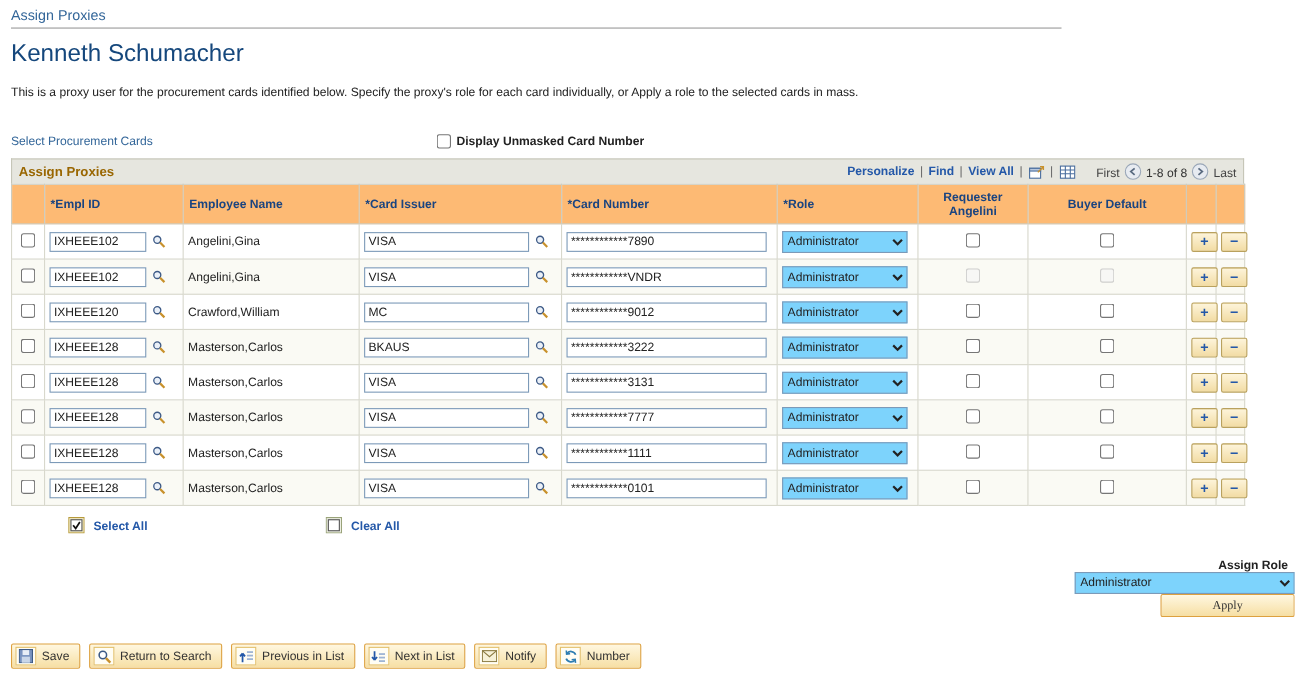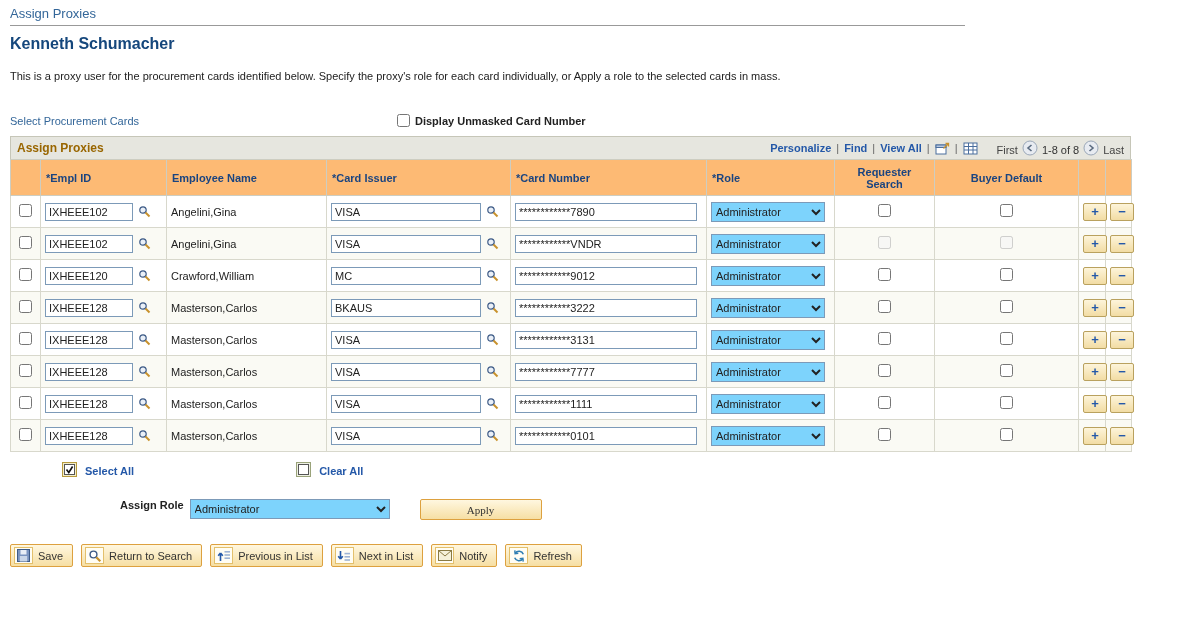--- a/index.html
+++ b/index.html
@@ -13,21 +13,21 @@
   }
   .crumb-wrap {
     margin: 6px 0 0 10px;
     width: 955px;
     border-bottom: 1px solid #999;
     padding-bottom: 4px;
   }
   .crumb { color: #336699; font-size: 13px; }
   .page-title {
     margin: 9px 0 0 10px;
-    color: #15477C; font-size: 16px; font-weight: bold;
+    color: #15477C; font-size: 22px; font-weight: normal;
   }
   .desc { margin: 17px 10px 0 10px; font-size: 11px; color: #222; }
 
   .subbar { display: flex; align-items: center; margin: 32px 0 0 10px; }
   .link { color: #336699; text-decoration: none; cursor: pointer; }
   .unmasked-label { display: flex; align-items: center; margin-left: 258px; gap: 5px; font-weight: bold; color: #222; }
 
   
   .grid-box { margin: 9px 10px 0 10px; width: 1121px; }
   .grid-bar {
@@ -92,21 +92,21 @@
     border: 1px solid #B9A15E; border-radius: 2px;
     cursor: pointer; padding: 0;
   }
 
   
   .selall-row { display: flex; align-items: center; margin: 10px 0 0 14px; padding-left: 48px; }
   .selall-item { display: flex; align-items: center; gap: 8px; cursor: pointer; }
   .selall-text { color: #2458A8; font-weight: bold; }
   .clear-item { margin-left: 162px; }
 
-  .assignrole-row { display: flex; align-items: flex-start; margin: 20px 0 0 120px; }
+  .assignrole-row { display: flex; align-items: flex-end; margin: 20px 0 0 120px; flex-direction: column; }
   .assignrole-label { font-weight: bold; margin-right: 6px; }
   .ps-select.assign { width: 200px; }
   .btn {
     font: 11px "Liberation Sans", sans-serif; color: #333;
     background: linear-gradient(#FFF7E0, #F6DFA4);
     border: 1px solid #DDA13F; border-radius: 2px;
     height: 21px; cursor: pointer;
   }
   .btn.apply { width: 122px; margin-left: 30px; font-family: Liberation Serif, serif; }
   .actions-row { display: flex; gap: 32px; margin: 16px 0 0 10px; }
@@ -209,21 +209,21 @@
           <col style="width:26px">
       </colgroup>
       <thead>
         <tr>
           <th></th>
           <th>*Empl ID</th>
           <th>Employee Name</th>
           <th>*Card Issuer</th>
           <th>*Card Number</th>
           <th>*Role</th>
-          <th class="center">Requester Search</th>
+          <th class="center">Requester Angelini</th>
           <th class="center">Buyer Default</th>
           <th></th>
           <th></th>
         </tr>
       </thead>
       <tbody id="grid-body">
           <tr>
       <td class="center"><input type="checkbox" style=""></td>
       <td>
         <input class="ps-input empl" value="IXHEEE102" style="">
@@ -533,17 +533,17 @@
     </button>
     <button class="tb-btn">
       <span class="tb-ico">
         <svg width="14" height="14" viewBox="0 0 14 14">
             <path d="M11.3 5.2 A4.6 4.6 0 0 0 3.2 4.3" fill="none" stroke="#2E7DB2" stroke-width="1.6"></path>
             <path d="M2.8 1.4 L3.1 4.6 L6.3 4.2" fill="none" stroke="#2E7DB2" stroke-width="1.4"></path>
             <path d="M2.7 8.8 A4.6 4.6 0 0 0 10.8 9.7" fill="none" stroke="#2E7DB2" stroke-width="1.6"></path>
             <path d="M11.2 12.6 L10.9 9.4 L7.7 9.8" fill="none" stroke="#2E7DB2" stroke-width="1.4"></path>
           </svg>
       </span>
-      <span>Refresh</span>
+      <span>Number</span>
     </button>
   </div>
 
 </div>
 
 </body></html>

